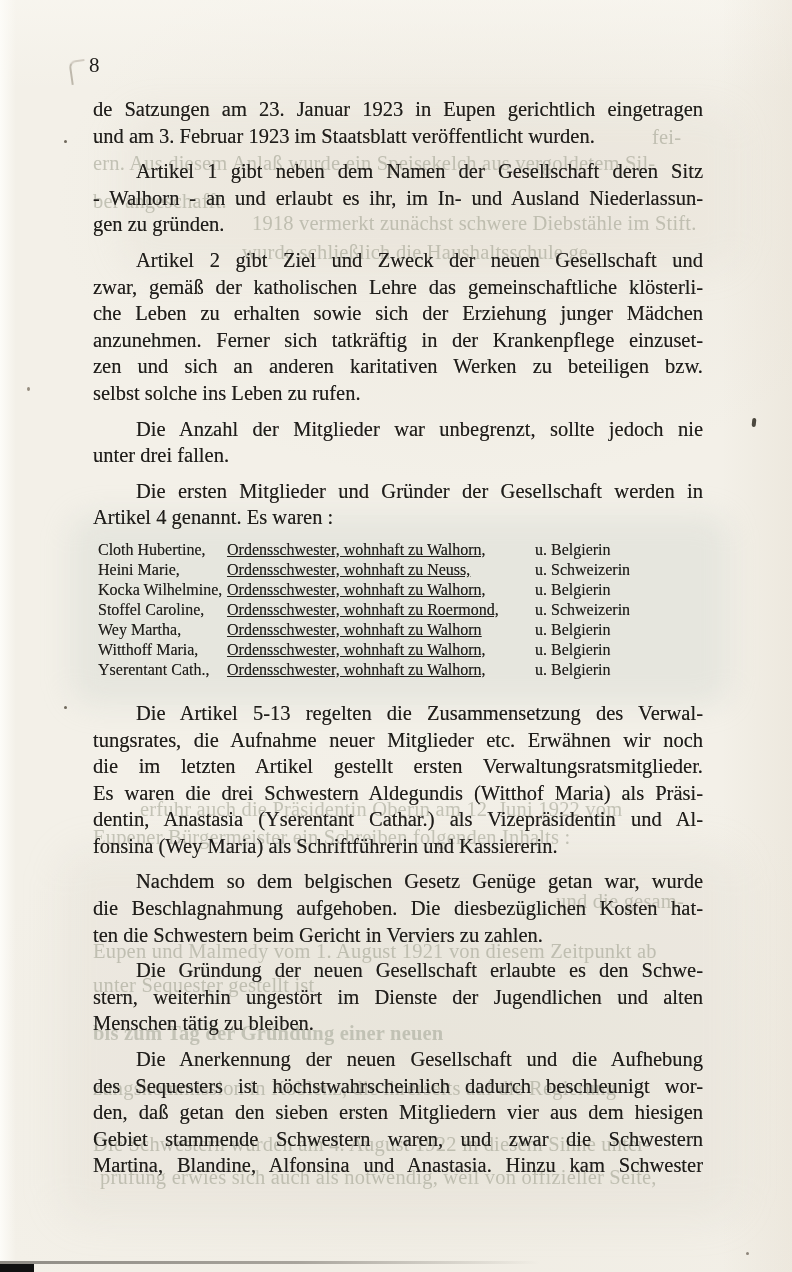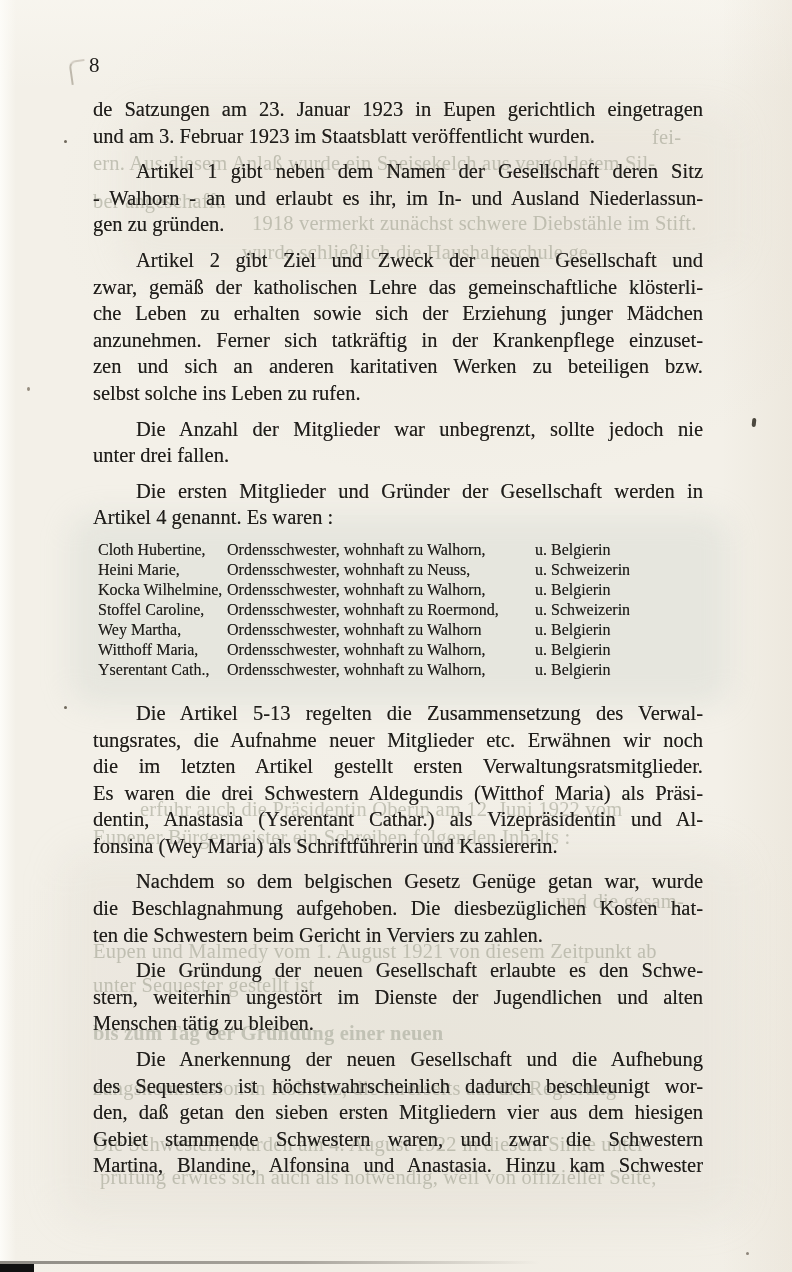--- a/index.html
+++ b/index.html
@@ -41,21 +41,21 @@
   .line{
     font-size:20.5px;line-height:26.6px;
     text-align:justify;text-align-last:justify;
     text-shadow:0 0 0.4px rgba(25,23,20,0.55);
   }
   .line.last{text-align-last:left;}
   .line.indent{padding-left:43px;}
   .mlist{margin:0 0 20px 5px;}
   .mrow{display:flex;font-size:16px;line-height:20px;text-shadow:0 0 0.3px rgba(25,23,20,0.5);align-items:center;}
   .c-name{width:129px;flex:none;}
-  .c-role{width:308px;flex:none;}
+  .c-role{width:308px;flex:none;text-decoration:underline;}
   .c-nat{flex:1;}
 
   
   .artifact{position:absolute;z-index:3;pointer-events:none;}
   .mark-pencil{left:70px;top:60px;width:14px;height:22px;
     border-left:2.5px solid rgba(125,115,98,0.45);
     border-top:2px solid rgba(125,115,98,0.3);
     border-radius:7px 0 0 0;transform:rotate(-8deg);filter:blur(0.4px);}
   .speck1{left:64px;top:140px;width:3px;height:3px;background:#6f685c;border-radius:50%;}
   .speck2{left:27px;top:387px;width:3px;height:4px;background:#958c7f;border-radius:50%;}

